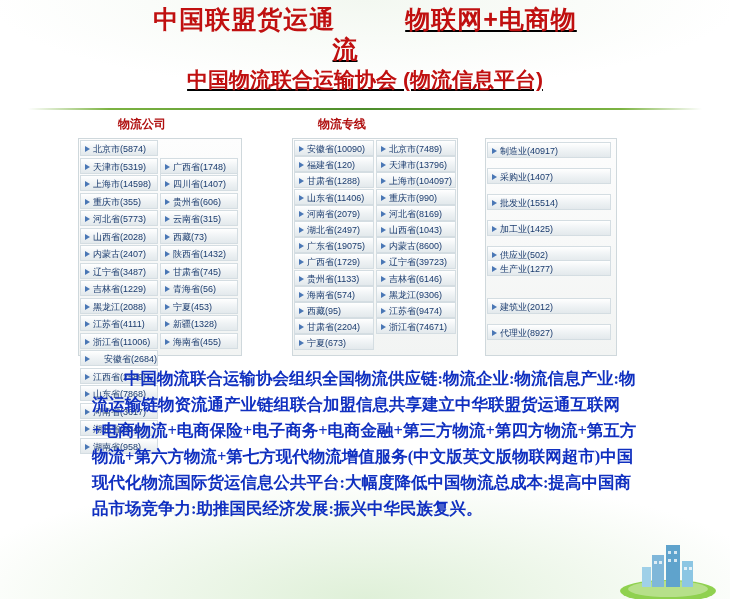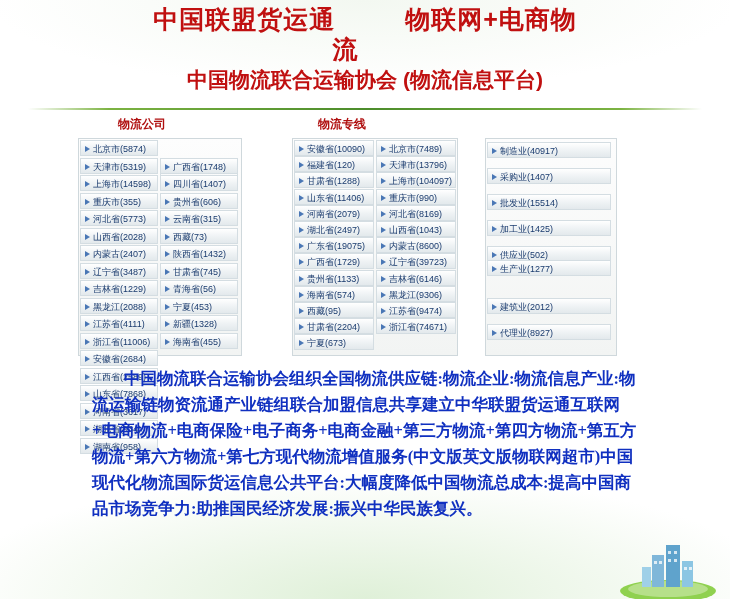--- a/index.html
+++ b/index.html
@@ -14,20 +14,21 @@
     position:absolute;inset:0;
     background:
       radial-gradient(ellipse 600px 180px at 50% 100%, #dff0d8 0%, rgba(255,255,255,0) 70%),
       radial-gradient(ellipse 500px 120px at 50% 0%, #f3f8f1 0%, rgba(255,255,255,0) 75%),
       #ffffff;
   }
   
   .hdr{
     position:absolute;left:0;top:4px;width:730px;
     text-align:center;
+    text-decoration:underline;
   }
   .hdr-line1{
     font-size:25px;font-weight:bold;color:#c01010;
     letter-spacing:1px;line-height:30px;
     padding:0 40px;
   }
   .hdr-line1 .left{display:inline-block;margin-right:70px;}
   .hdr-line2{
     font-size:25px;font-weight:bold;color:#c01010;
     line-height:30px;text-align:center;
@@ -119,21 +120,21 @@
       <div class="cell wide" style="left: 80px; top: 175px;">上海市(14598)</div>
       <div class="cell wide" style="left: 80px; top: 192.5px;">重庆市(355)</div>
       <div class="cell wide" style="left: 80px; top: 210px;">河北省(5773)</div>
       <div class="cell wide" style="left: 80px; top: 227.5px;">山西省(2028)</div>
       <div class="cell wide" style="left: 80px; top: 245px;">内蒙古(2407)</div>
       <div class="cell wide" style="left: 80px; top: 262.5px;">辽宁省(3487)</div>
       <div class="cell wide" style="left: 80px; top: 280px;">吉林省(1229)</div>
       <div class="cell wide" style="left: 80px; top: 297.5px;">黑龙江(2088)</div>
       <div class="cell wide" style="left: 80px; top: 315px;">江苏省(4111)</div>
       <div class="cell wide" style="left: 80px; top: 332.5px;">浙江省(11006)</div>
-      <div class="cell wide" style="left: 80px; top: 350px;">安徽省(2684)</div>
+      <div class="cell wide" style="left: 80px; top: 350px; text-align: right;">安徽省(2684)</div>
       <div class="cell wide" style="left: 80px; top: 367.5px;">江西省(2589)</div>
       <div class="cell wide" style="left: 80px; top: 385px;">山东省(7868)</div>
       <div class="cell wide" style="left: 80px; top: 402.5px;">河南省(3617)</div>
       <div class="cell wide" style="left: 80px; top: 420px;">湖北省(934)</div>
       <div class="cell wide" style="left: 80px; top: 437.5px;">湖南省(958)</div>
       <div class="cell wide" style="left: 160px; top: 128px; margin-top: 43px;">广东省(15846)</div>
       <div class="cell wide" style="left: 160px; top: 157.5px;">广西省(1748)</div>
       <div class="cell wide" style="left: 160px; top: 175px;">四川省(1407)</div>
       <div class="cell wide" style="left: 160px; top: 192.5px;">贵州省(606)</div>
       <div class="cell wide" style="left: 160px; top: 210px;">云南省(315)</div>

